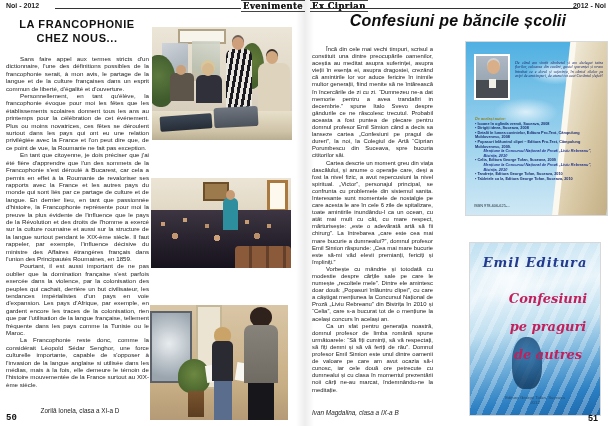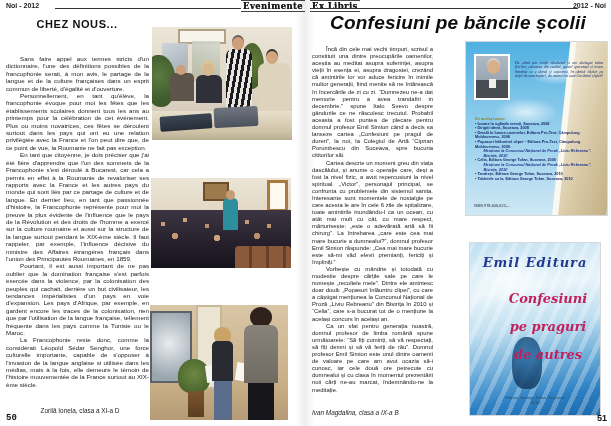--- a/index.html
+++ b/index.html
@@ -23,21 +23,21 @@
   
   .l-title { left:8px; top:18px; width:138px; text-align:center;
     font-size:11px; font-weight:bold; letter-spacing:0.6px; line-height:13.5px; color:#111; }
   .l-col { left:6px; top:55px; width:143px; font-size:6.2px; line-height:7.4px; color:#222; }
   .l-col p, .r-col p { margin:0; text-indent:14px; text-align:justify; }
   .byline { font-size:6.4px; color:#222; }
   .pagenum { font-size:9px; font-weight:bold; color:#111; }
 
   
   .r-title { left:308px; top:12px; width:300px; text-align:center;
-    font-size:19px; font-weight:bold; font-style:italic; letter-spacing:0.2px; color:#0d0d0d; }
+    font-size:16px; font-weight:bold; font-style:italic; letter-spacing:0.2px; color:#0d0d0d; }
   .r-col { left:312px; top:46px; width:121px; font-size:5.9px; line-height:7.1px; color:#222; }
   .r-byline { font-style:italic; }
 
   
   .photo { overflow:hidden; }
   .photo > div { position:absolute; }
 
   
   .photo1 { left:152px; top:27px; width:140px; height:113px;
     background:linear-gradient(180deg,#ece6d8 0%,#ddd4c4 55%,#cfc5b2 100%); }
@@ -154,20 +154,21 @@
 <body>
 
 <div class="spread">
 
   <div>
     <span class="abs hdr-small" style="left:6px; top:2px;">Noi  - 2012</span>
     <div class="abs hdr-rule" style="left:55px; top:8px; width:241px;"></div>
     <span class="abs hdr-label" style="left:241px; top:0px;">Evenimente</span>
 
     <div class="abs l-title">
+      <div>LA  FRANCOPHONIE</div>
       <div>CHEZ NOUS...</div>
     </div>
 
     <div class="abs l-col">
       <p>Sans faire appel aux termes stricts d'un dictionnaire, l'une des définitions possibles de la francophonie serait, à mon avis, le partage de la langue et de la culture françaises dans un esprit commun de liberté, d'égalité et d'ouverture.</p>
       <p>Personnellement, en tant qu'élève, la francophonie évoque pour moi les fêtes que les établissements scolaires donnent tous les ans au printemps pour la célébration de cet événement. Plus ou moins novatrices, ces fêtes se déroulent surtout dans les pays qui ont eu une relation privilégiée avec la France et l'on peut dire que, de ce point de vue, la Roumanie ne fait pas exception.</p>
       <p>En tant que citoyenne, je dois préciser que j'ai été fière d'apprendre que l'un des sommets de la Francophonie s'est déroulé à Bucarest, car cela a permis en effet à la Roumanie de revaloriser ses rapports avec la France et les autres pays du monde qui sont liés par ce partage de culture et de langue. En dernier lieu, en tant que passionnée d'histoire, la Francophonie représente pour moi la preuve la plus évidente de l'influence que le pays de la Révolution et des droits de l'homme a exercé sur la culture roumaine et aussi sur la structure de la langue surtout pendant le XIX-ème siècle. Il faut rappeler, par exemple, l'influence décisive du ministre des Affaires étrangères français dans l'union des Principautés Roumaines, en 1859.</p>
       <p>Pourtant, il est aussi important de ne pas oublier que la domination française s'est parfois exercée dans la violence, par la colonisation des peuples qui cachait, derrière un but civilisateur, les tendances impérialistes d'un pays en voie d'expansion. Les pays d'Afrique, par exemple, en gardent encore les traces de la colonisation, rien que par l'utilisation de la langue française, tellement fréquente dans les pays comme la Tunisie ou le Maroc.</p>
       <p>La Francophonie reste donc, comme la considérait Léopold Sédar Senghor, une force culturelle importante, capable de s'opposer à l'invasion de la langue anglaise si utilisée dans les médias, mais à la fois, elle demeure le témoin de l'histoire mouvementée de la France surtout au XIX-ème siècle.</p>
     </div>
@@ -213,21 +214,21 @@
       <div class="p3-woman-hair"></div>
       <div class="p3-woman-top"></div>
       <div class="p3-woman-pants"></div>
     </div>
 
     <div class="abs byline" style="left:20px; top:407px; width:120px; text-align:center;">Zorilă Ionela, clasa a XI-a D</div>
     <div class="abs pagenum" style="left:6px; top:413px;font-family:Liberation Mono, monospace;">50</div>
   </div>
 
   <div>
-    <span class="abs hdr-label" style="left:310px; top:0px;">Ex Libris</span>
+    <span class="abs hdr-label" style="left:310px; top:0px;">Ex Ciprian</span>
     <div class="abs hdr-rule" style="left:310px; top:8px; width:268px;"></div>
     <span class="abs hdr-small" style="right:5px; top:2px;">2012 - Noi</span>
 
     <div class="abs r-title">Confesiuni pe băncile școlii</div>
 
     <div class="abs r-col">
       <p>Încă din cele mai vechi timpuri, scrisul a constituit una dintre preocupările oamenilor, aceștia au meditat asupra suferinței, asupra vieții în esența ei, asupra dragostei, crezând că amintirile lor vor aduce fericire în inimile multor generații, fiind menite să ne întărească în încercările de zi cu zi. “Dumnezeu ne-a dat memorie pentru a avea trandafiri in decembrie.” spune Italo Svevo despre gândurile ce ne răscolesc trecutul. Probabil aceasta a fost puntea de plecare pentru domnul profesor Emil Simion când a decis sa lanseze cartea „Confesiuni pe pragul de dureri”, la noi, la Colegiul de Artă “Ciprian Porumbescu din Suceava, spre bucuria cititorilor săi.</p>
       <p>Cartea descrie un moment greu din viața dascălului, și anume o operație care, deși a fost la nivel fizic, a avut repercusiuni la nivel spiritual. „Victor”, personajul principal, se confrunta cu problemele din sistemul sanita. Interesante sunt momentele de nostalgie pe care acesta le are în cele 6 zile de spitalizare, toate amintirile inundându-l ca un ocean, cu atât mai mult cu cât, cu mare respect, mărturisește: „este o adevărată artă să fii chirurg”. La întrebarea „care este cea mai mare bucurie a dumnealui?”, domnul profesor Emil Simion răspunde: „Cea mai mare bucurie este să-mi văd elevii premianți, fericiți și împliniți.”</p>
       <p>Vorbește cu mândrie și totodată cu modestie despre cărțile sale pe care le numește „recoltele mele”. Dintre ele amintesc doar două: „Popasuri înlăuntru clipei”, cu care a câștigat mențiunea la Concursul Național de Proză „Liviu Rebreanu” din Bistrița în 2010 și “Celia”, care s-a bucurat tot de o mențiune la același concurs în același an.</p>
       <p>Ca un sfat pentru generația noastră, domnul profesor de limba română spune următoarele: “Să fiți cuminți, să vă respectați, să fiți demni și să vă feriți de rău”. Domnul profesor Emil Simion este unul dintre oamenii de valoare pe care am avut ocazia să-i cunosc, iar cele două ore petrecute cu dumnealui și cu clasa în momentul prezentării noii cărți  ne-au marcat, îndemnându-ne la meditație.</p>
@@ -273,17 +274,17 @@
       </div>
       <div class="fc-pub-wrap">
         <div class="fc-pub">
           <div>Editura George Tofan, Suceava</div>
           <div>2012</div>
         </div>
       </div>
     </div>
 
     <div class="abs byline r-byline" style="left:312px; top:409px;">Ivan Magdalina, clasa a IX-a B</div>
-    <div class="abs pagenum" style="right:4px; top:413px;">51</div>
+    <div class="abs pagenum" style="right:13px; top:413px;">51</div>
   </div>
 
   <div class="abs gutter"></div>
 </div>
 
 </body></html>

